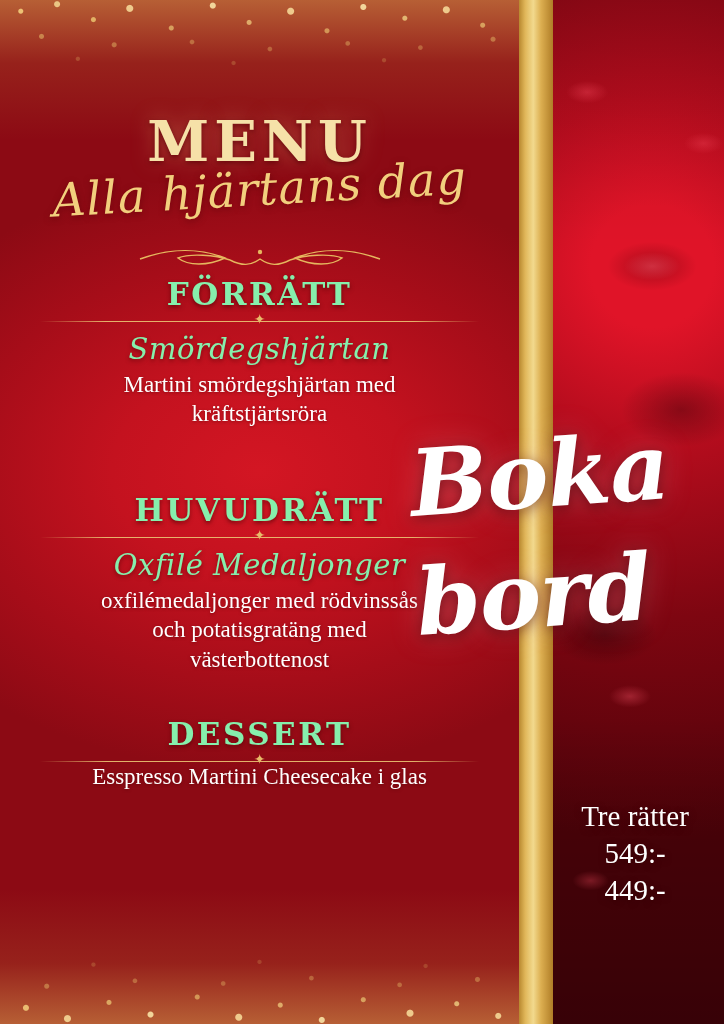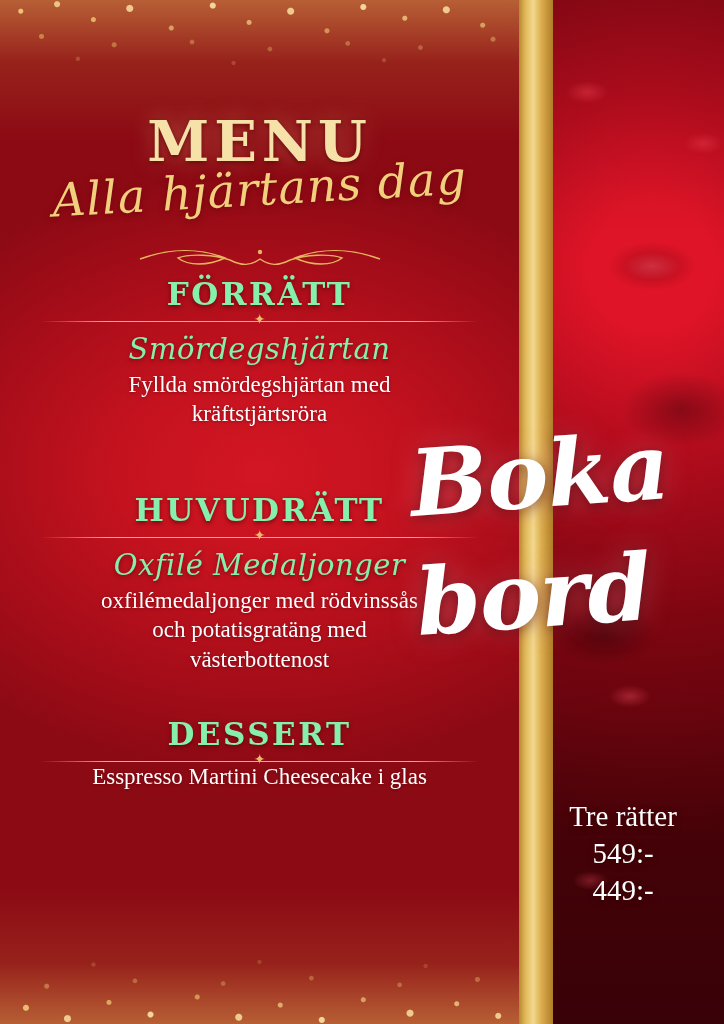--- a/index.html
+++ b/index.html
@@ -248,21 +248,21 @@
   }
   .boka-2 {
     left: 416px; top: 552px;
     font-size: 92px;
     transform: rotate(-4deg);
   }
 
   
   .prices {
     position: absolute;
-    left: 540px;
+    left: 552px;
     top: 798px;
     width: 166px;
     text-align: center;
     color: #ffffff;
     font-family: "Liberation Serif", serif;
     font-size: 29px;
     line-height: 1.28;
     text-shadow: 0 2px 7px rgba(50,0,4,.85);
   }
   .prices div { white-space: normal; }
@@ -296,21 +296,21 @@
         <circle cx="130" cy="6" r="2.2" fill="#e5b65e" stroke="none"></circle>
       </svg>
     </div>
 
     <div class="course" style="top:276px;">
       <div class="course-title">FÖRRÄTT</div>
       <div class="rule">
           <span class="diamond">✦</span>
         </div>
       <div class="dish-name">Smördegshjärtan</div>
-      <div class="dish-desc">Fyllda smördegshjärtan med kräftstjärtsröra</div>
+      <div class="dish-desc">Martini smördegshjärtan med kräftstjärtsröra</div>
     </div>
 
     <div class="course" style="top:492px;">
       <div class="course-title">HUVUDRÄTT</div>
       <div class="rule">
           <span class="diamond">✦</span>
         </div>
       <div class="dish-name">Oxfilé Medaljonger</div>
       <div class="dish-desc wide">oxfilémedaljonger med rödvinssås och potatisgratäng med västerbottenost</div>
     </div>

